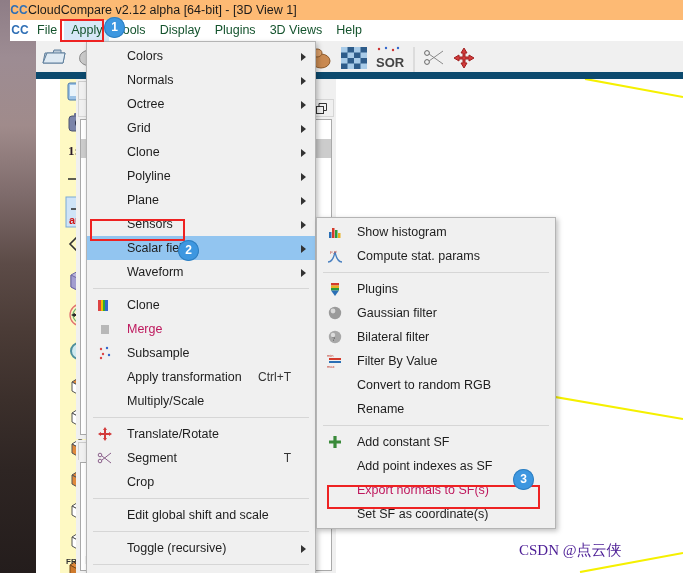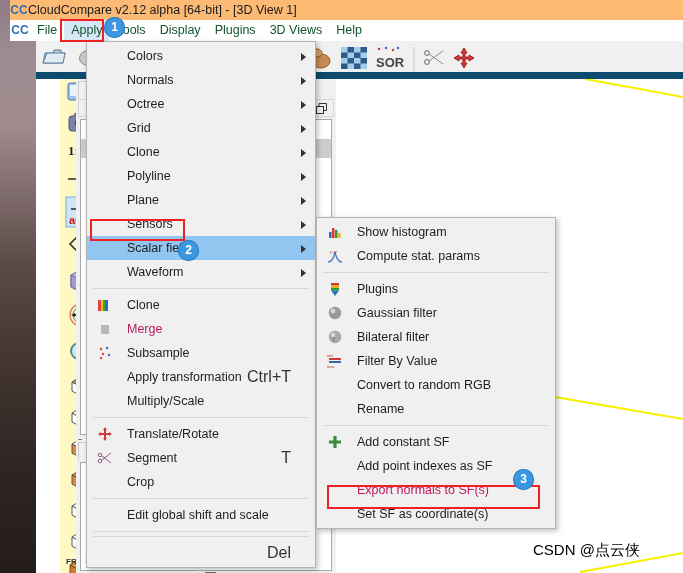--- a/index.html
+++ b/index.html
@@ -119,40 +119,40 @@
     font-size: 12.5px; padding: 2px 0;
   }
   .menu .row {
     position: relative; height: 24px; line-height: 24px;
     padding-left: 40px; padding-right: 26px; color: #1d1d1d;
     white-space: nowrap;
   }
   .menu .row.hl { background: #92c5f0; }
   .menu .row.dis { color: #be185d; }
   .menu .row .sc {
-    position: absolute; right: 24px; top: 0; color: #333; font-size: 16px; text-align: center;
+    position: absolute; right: 24px; top: 0; color: #333; font-size: 12px; text-align: center;
   }
   .menu .row .arr {
     position: absolute; right: 9px; top: 9px;
     width:0; height:0; border-left: 5px solid #333;
     border-top: 4px solid transparent; border-bottom: 4px solid transparent;
   }
   .menu .sepline { height:1px; background:#d6d6d6; margin: 4px 6px; }
   .menu .ico {
     position:absolute; left: 10px; top: 4px; width:16px; height:16px;
   }
 
   #edit-menu { left: 86px; top: 41px; width: 230px; }
   #sf-menu   { left: 316px; top: 217px; width: 240px; }
 
   
   #watermark {
-    position:absolute; left:533px; top:541px; font-size:15px;
-    color:#000000; z-index:80; white-space:nowrap;
-    font-family:Liberation Sans, sans-serif;
+    position:absolute; left:519px; top:541px; font-size:15px;
+    color:#4c1d95; z-index:80; white-space:nowrap;
+    font-family:Liberation Serif, serif;
   }
 </style>
 </head>
 <body>
 
 <div id="wallpaper"></div>
 
 <div id="app">
 
   <div class="titlebar">
@@ -487,20 +487,23 @@
         <path d="M5 10 L14 3 M5 6 L14 13" stroke="#8a5f8a" fill="none"></path>
       </svg>
       <span>Segment</span>
       <span class="sc">T</span></div>
     <div class="row">
       <span>Crop</span></div>
     <div class="sepline"></div>
     <div class="row">
       <span>Edit global shift and scale</span></div>
     <div class="sepline"></div>
+    <div class="row">
+      <span>Toggle (recursive)</span>
+      <span class="arr"></span></div>
     <div class="sepline"></div>
     <div class="row">
 
       <span class="sc">Del</span>
       </div>
   </div>
 
   <div class="menu" id="sf-menu">
     <div class="row">
       <svg class="ico" viewBox="0 0 16 16">

